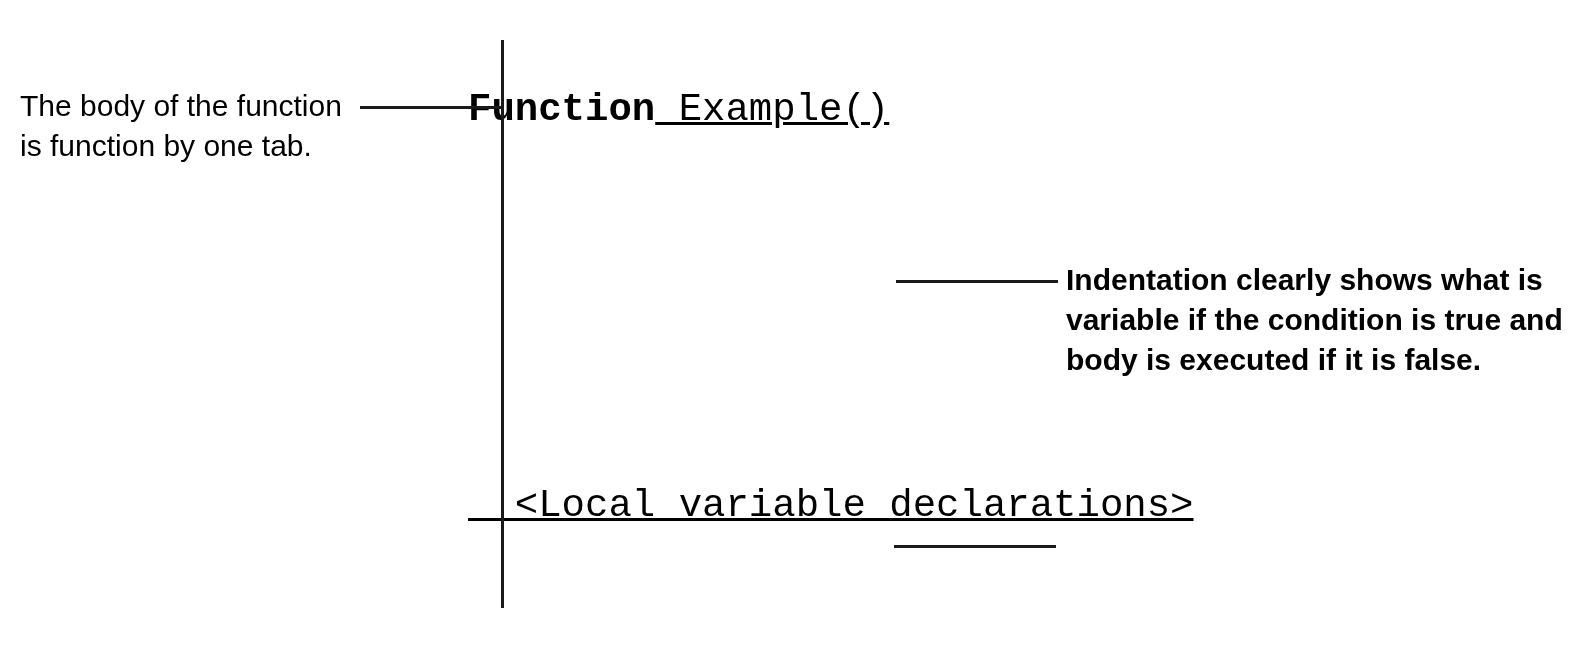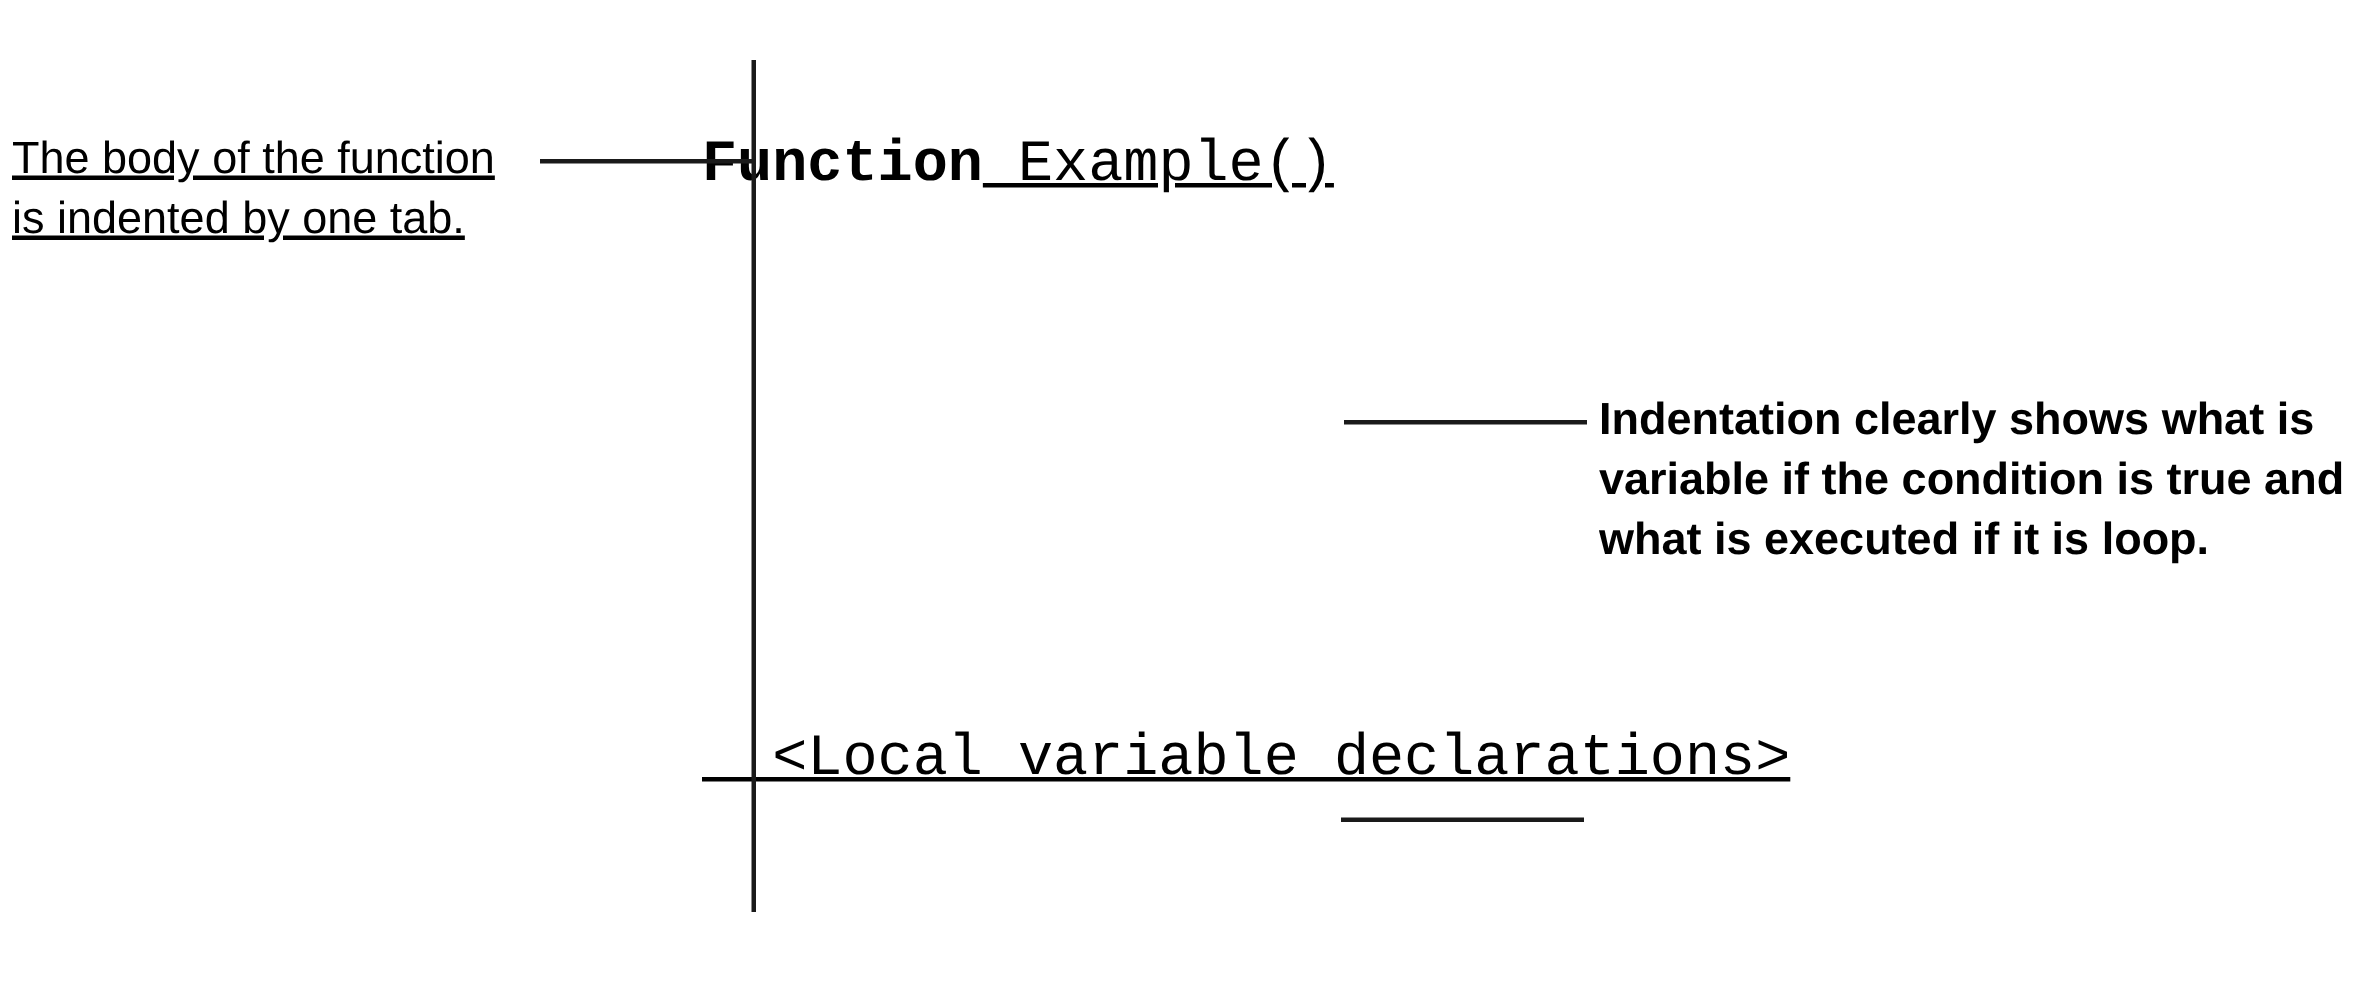--- a/index.html
+++ b/index.html
@@ -78,25 +78,24 @@
   
   .annotation {
     position: absolute;
     font-family: "Liberation Sans", sans-serif;
     font-size: 30px;
     line-height: 40px;
     color: #000000;
     font-weight: normal;
   }
   #annot-function {
-    left: 8px;
+    left: 20px;
     top: 86px;
     width: 350px;
     text-align: left;
-    text-decoration: underline;
   }
   #annot-indentation {
     left: 1066px;
     top: 260px;
     width: 505px;
     font-weight: bold;
   }
   #annot-loopbody {
     left: 1066px;
     top: 525px;
@@ -144,25 +143,25 @@
   </div>
 
   <div class="vrule"></div>
 
   <div class="leader" id="leader-function"></div>
   <div class="leader" id="leader-true"></div>
   <div class="leader" id="leader-loop"></div>
 
   <div class="annotation" id="annot-function">
     <span class="annot-line">The body of the function</span>
-    <span class="annot-line">is indented by one tab.</span>
+    <span class="annot-line">is function by one tab.</span>
   </div>
 
   <div class="annotation" id="annot-indentation">
     <span class="annot-line">Indentation clearly shows what is</span>
     <span class="annot-line">variable if the condition is true and</span>
-    <span class="annot-line">what is executed if it is loop.</span>
+    <span class="annot-line">body is executed if it is false.</span>
   </div>
 
   <div class="annotation" id="annot-loopbody">
   </div>
 
 </div>
 
 </body></html>

